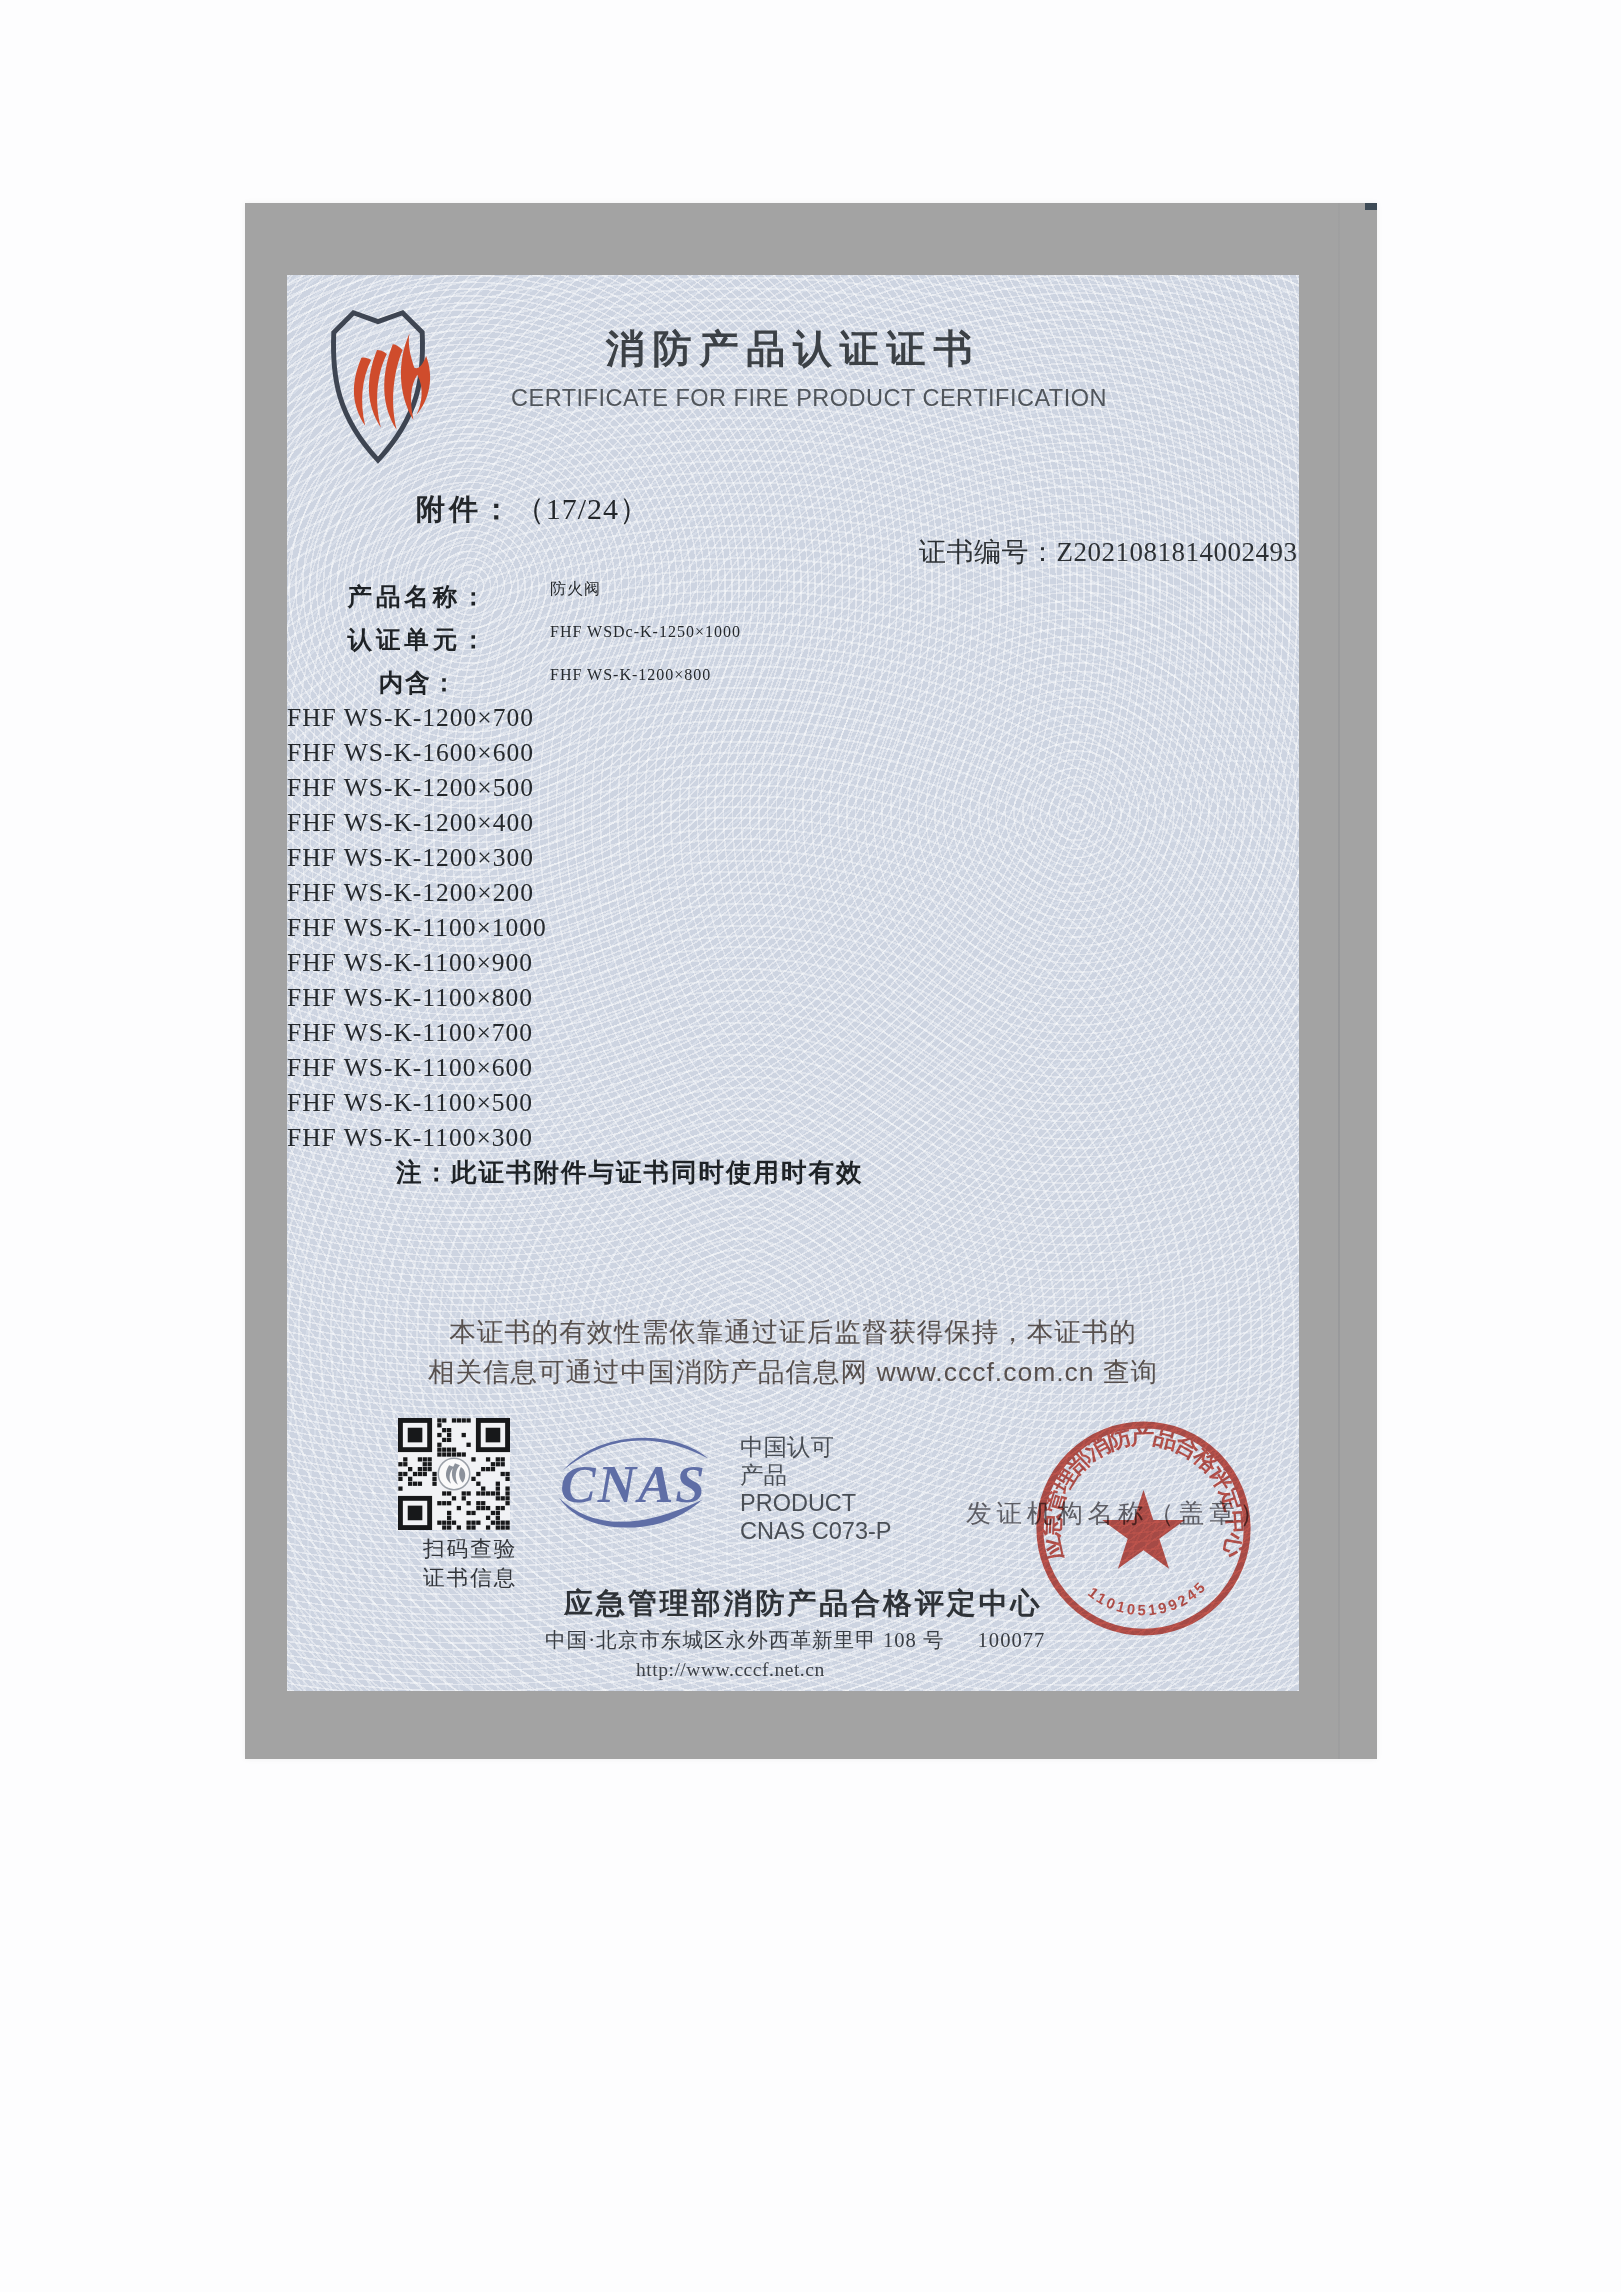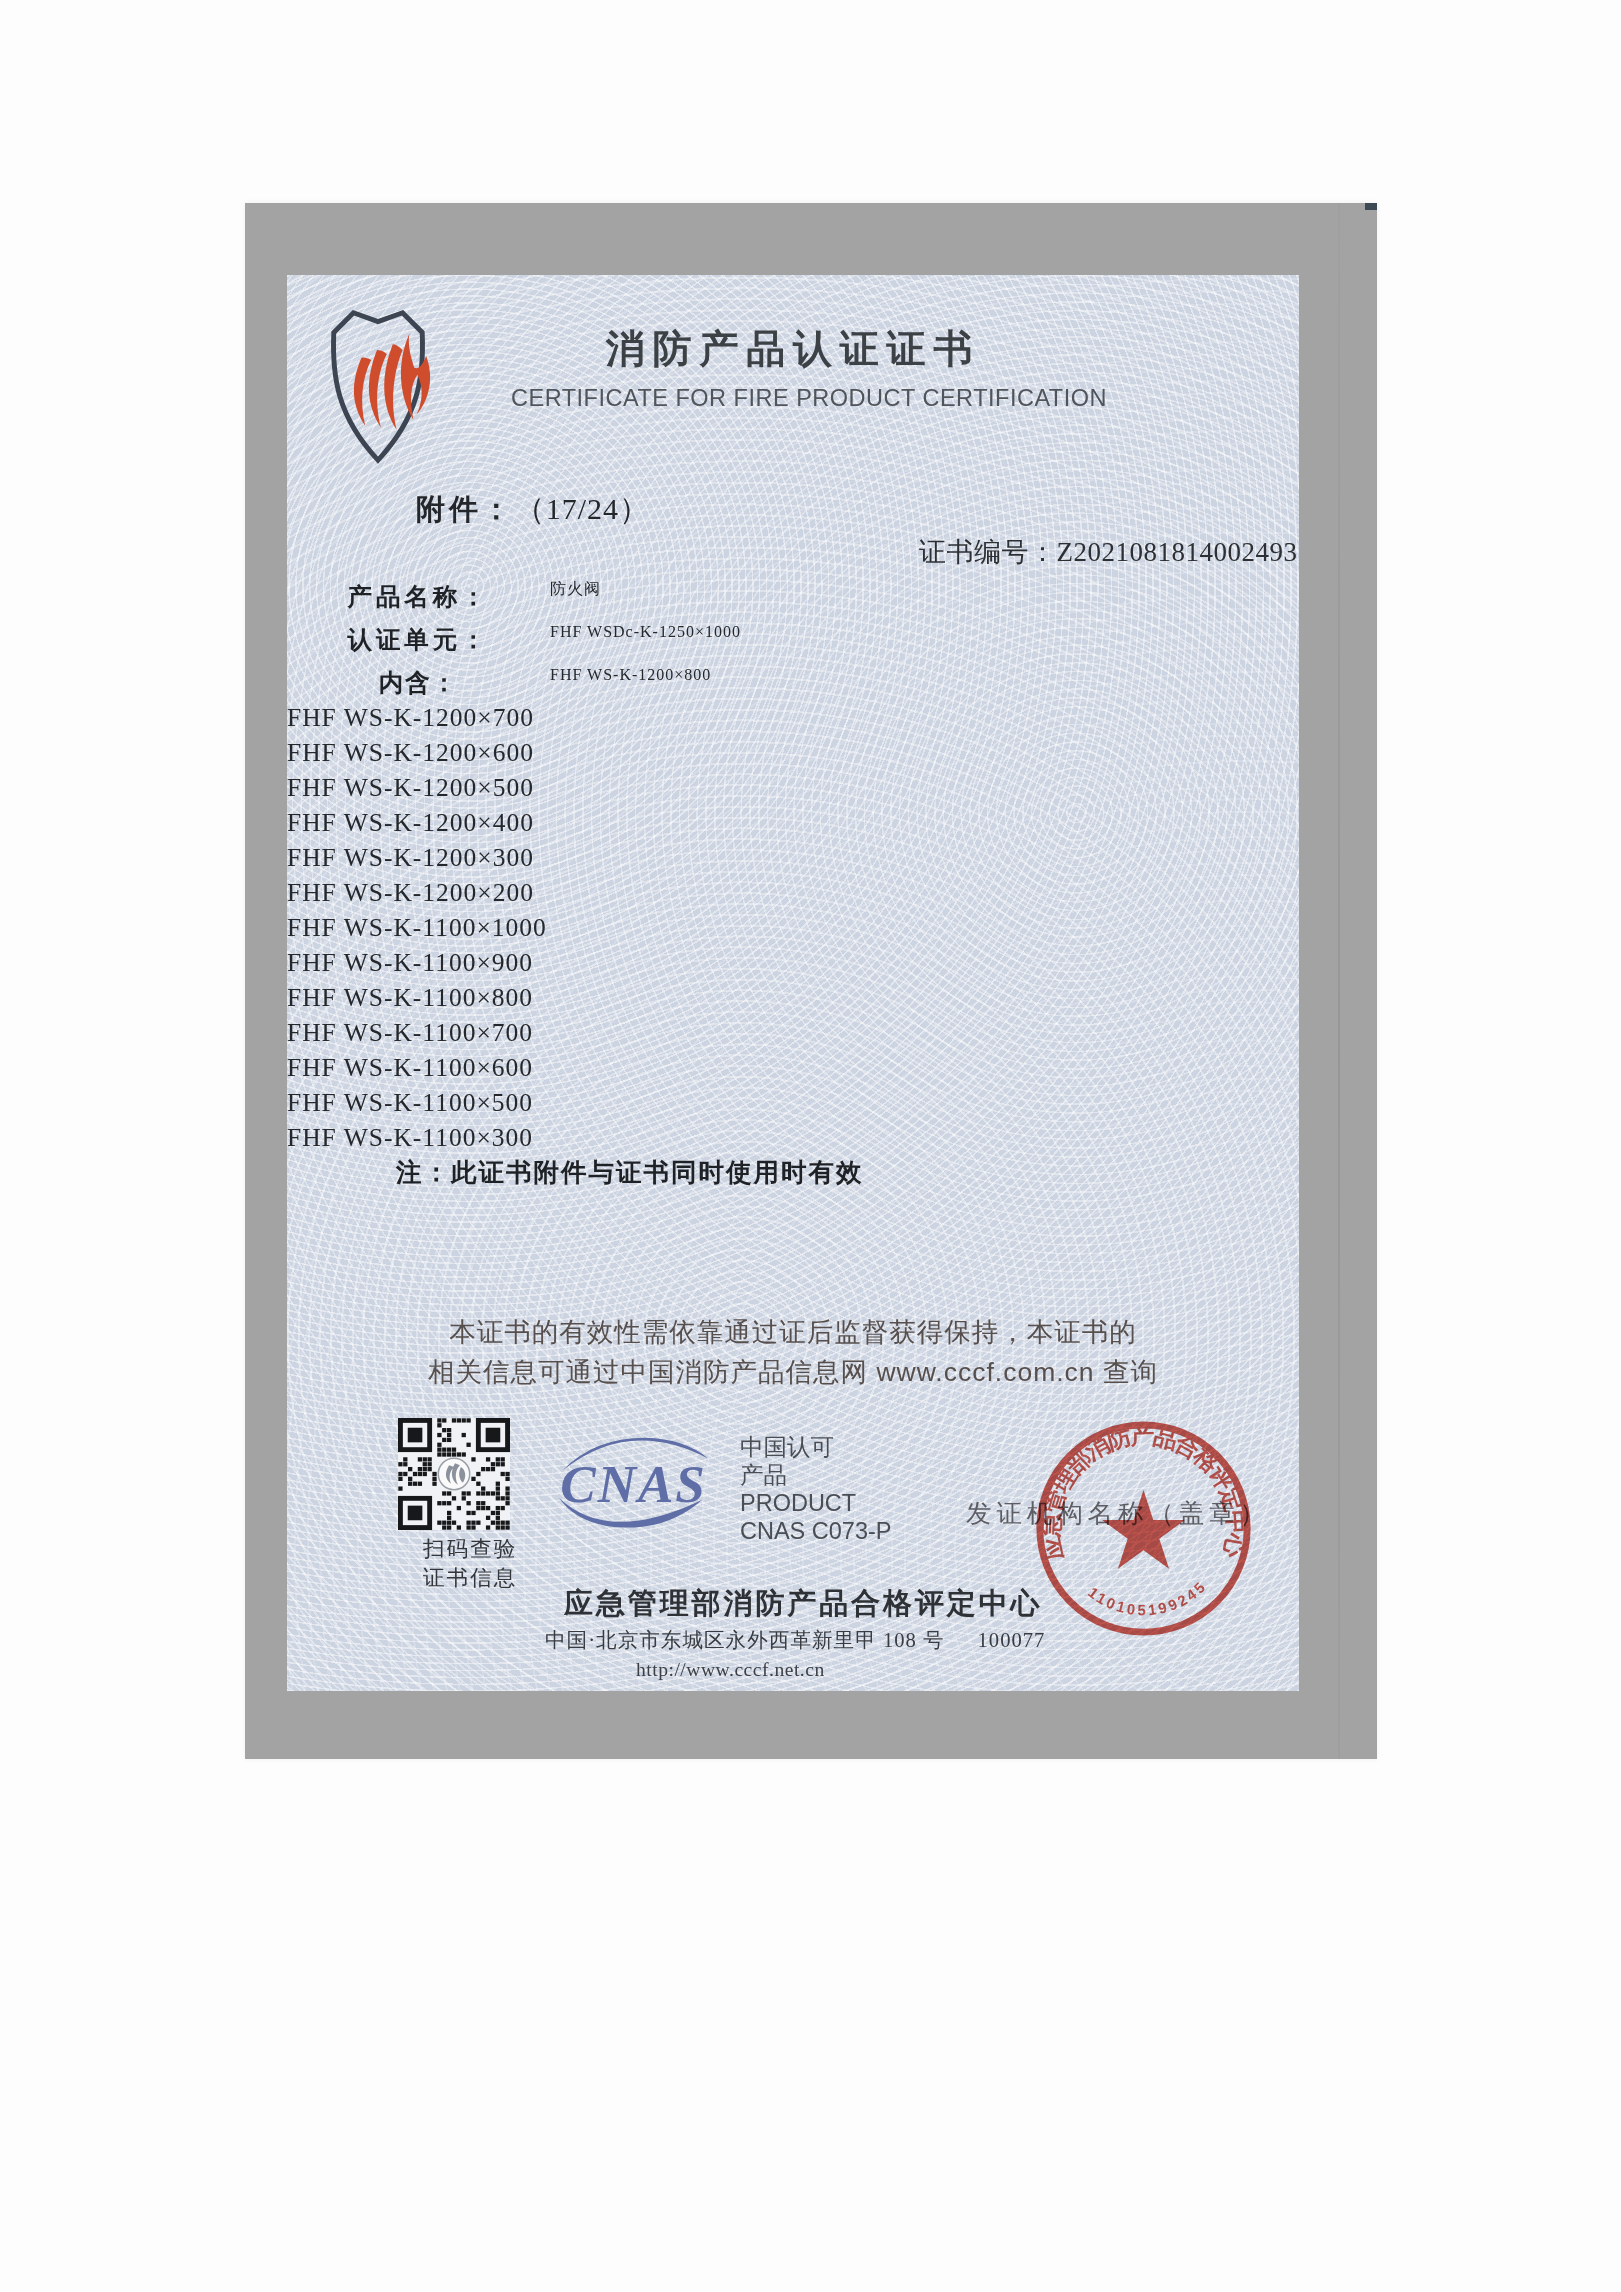--- a/index.html
+++ b/index.html
@@ -135,21 +135,21 @@
       <div class="row">
         <span class="lbl">认证单元：</span>
         <span class="val">FHF WSDc-K-1250×1000</span>
       </div>
       <div class="row">
         <span class="lbl" style="letter-spacing:2px;">内含：</span>
         <span class="val">FHF WS-K-1200×800</span>
       </div>
       <div>
           <div class="model-line">FHF WS-K-1200×700</div>
-          <div class="model-line">FHF WS-K-1200×600</div>
+          <div class="model-line">FHF WS-K-1600×600</div>
           <div class="model-line">FHF WS-K-1200×500</div>
           <div class="model-line">FHF WS-K-1200×400</div>
           <div class="model-line">FHF WS-K-1200×300</div>
           <div class="model-line">FHF WS-K-1200×200</div>
           <div class="model-line">FHF WS-K-1100×1000</div>
           <div class="model-line">FHF WS-K-1100×900</div>
           <div class="model-line">FHF WS-K-1100×800</div>
           <div class="model-line">FHF WS-K-1100×700</div>
           <div class="model-line">FHF WS-K-1100×600</div>
           <div class="model-line">FHF WS-K-1100×500</div>

